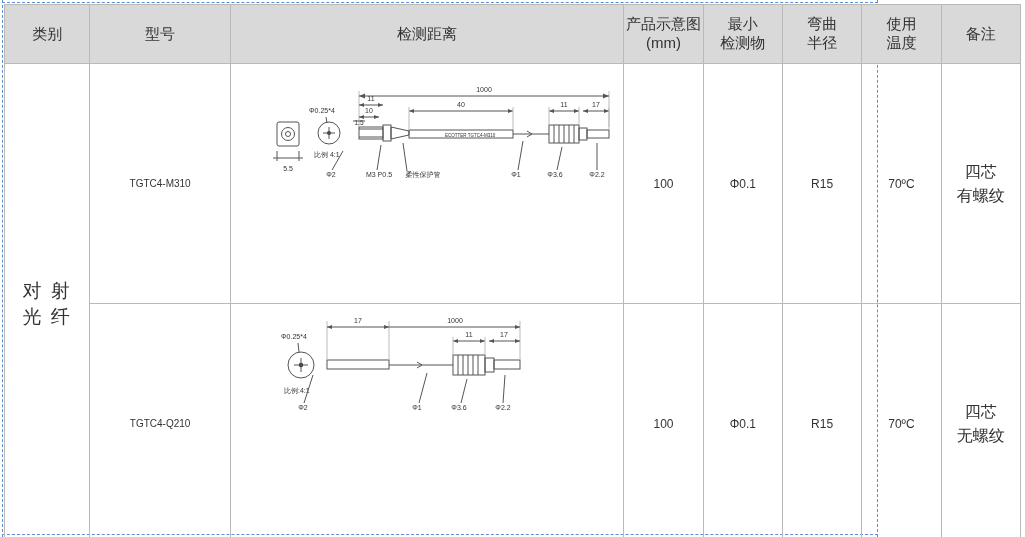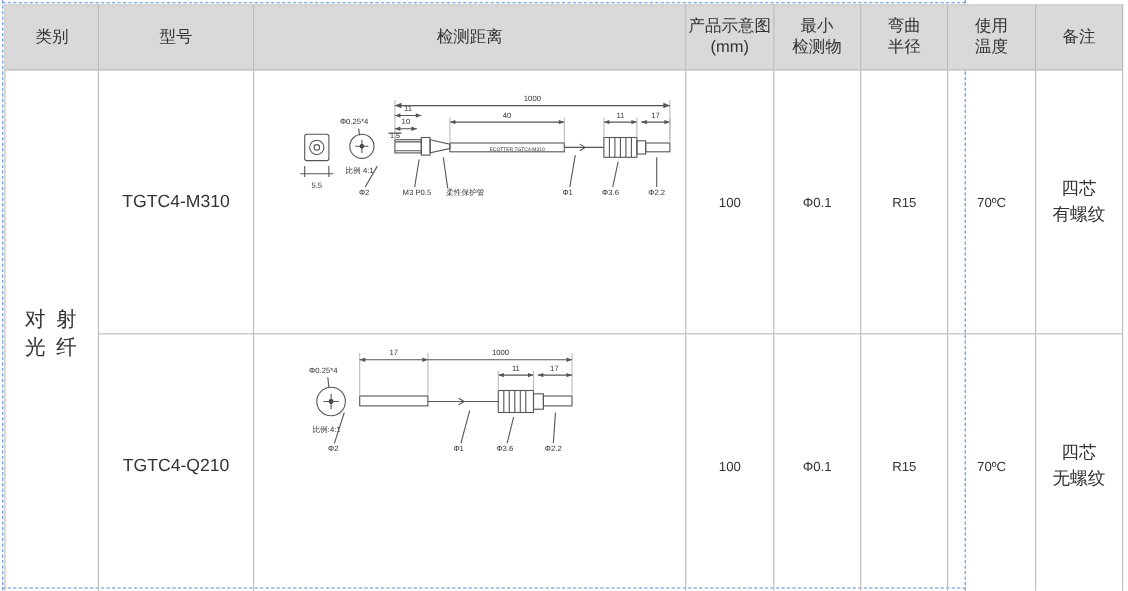--- a/index.html
+++ b/index.html
@@ -69,21 +69,21 @@
   .col-min   { width: 78px; }
   .col-bend  { width: 78px; }
   .col-temp  { width: 78px; }
   .col-note  { width: 78px; }
 
   td.cat {
     font-size: 19px;
     letter-spacing: 2px;
     line-height: 1.35;
   }
-  td.model { font-size: 16px; }
+  td.model { font-size: 10px; }
   td.val { font-size: 12px; }
   td.note { font-size: 16px; line-height: 1.5; }
   tr.data-row { height: 240px; }
   td.drawing { padding: 0; }
   .draw-wrap {
     position: relative;
     width: 100%;
     height: 100%;
   }
   svg.diagram { display: block; }

